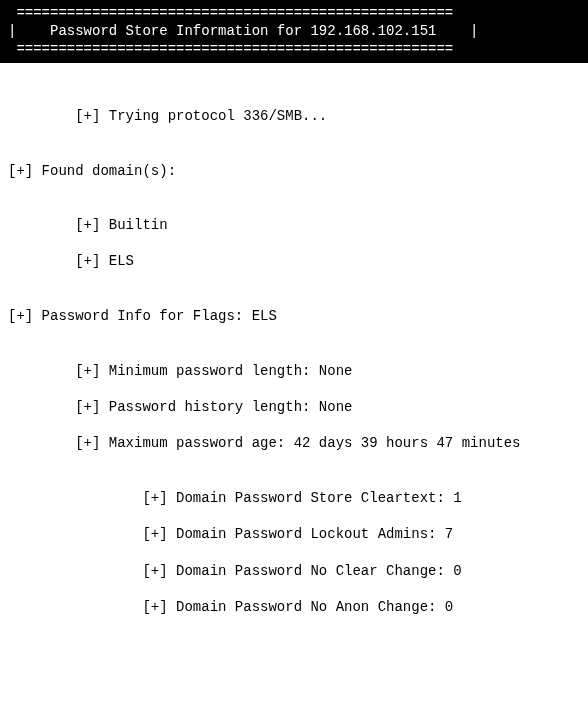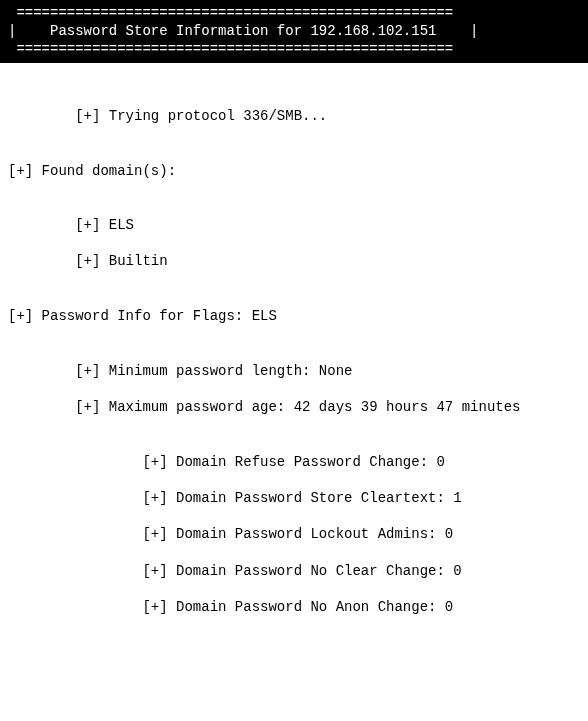--- a/index.html
+++ b/index.html
@@ -37,31 +37,31 @@
   <div class="header-line">|    Password Store Information for 192.168.102.151    |</div>
   <div class="header-line"> ==================================================== </div>
 </div>
 
 <div class="normal">
 <div></div>
 <div>        [+] Trying protocol 336/SMB...</div>
 <div></div>
 <div>[+] Found domain(s):</div>
 <div></div>
+<div>        [+] Builtin</div>
 <div>        [+] ELS</div>
-<div>        [+] Builtin</div>
 <div></div>
 <div>[+] Password Info for Flags: ELS</div>
 <div></div>
 <div>        [+] Minimum password length: None</div>
+<div>        [+] Password history length: None</div>
 <div>        [+] Maximum password age: 42 days 39 hours 47 minutes</div>
 <div></div>
-<div>                [+] Domain Refuse Password Change: 0</div>
 <div>                [+] Domain Password Store Cleartext: 1</div>
-<div>                [+] Domain Password Lockout Admins: 0</div>
+<div>                [+] Domain Password Lockout Admins: 7</div>
 <div>                [+] Domain Password No Clear Change: 0</div>
 <div>                [+] Domain Password No Anon Change: 0</div>
 
 <div></div>
 
 
 
 
 
 <div></div>

